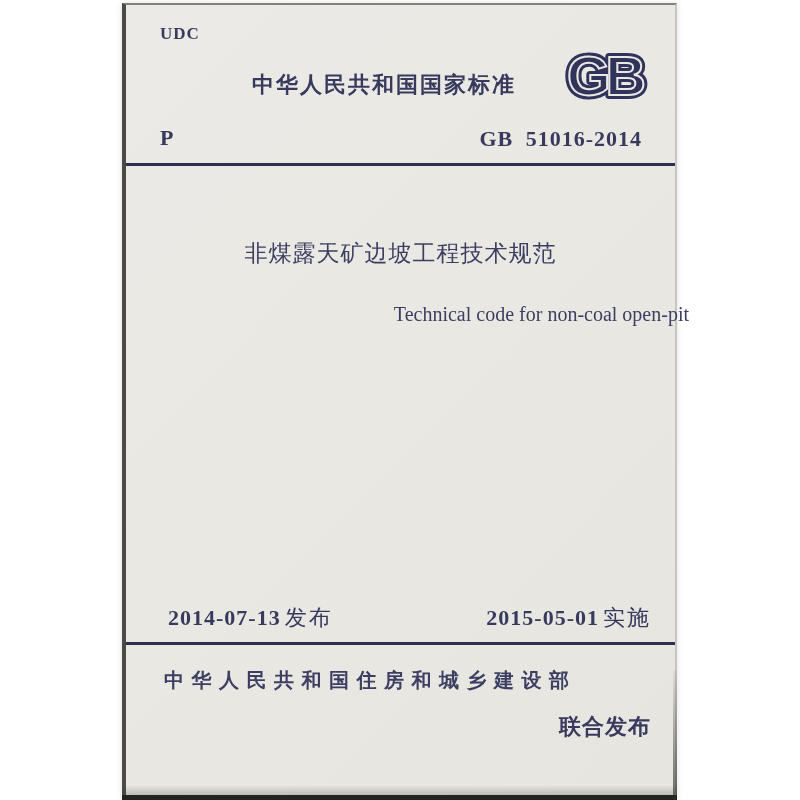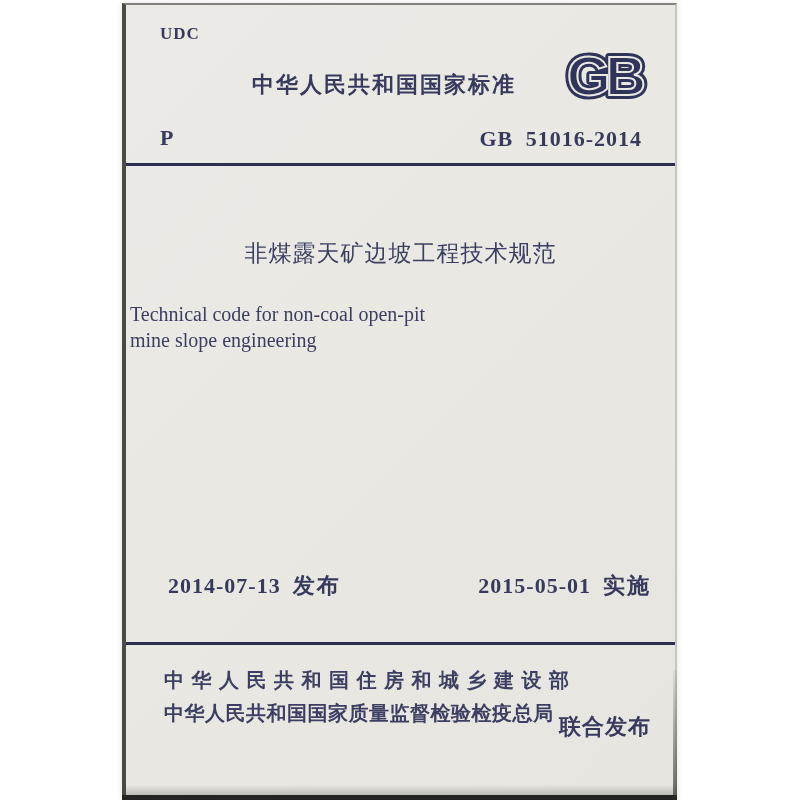--- a/index.html
+++ b/index.html
@@ -59,38 +59,38 @@
   .rule-footer { top: 637px; }
 
   .title-cn {
     position: absolute; left: 0; top: 233px; width: 100%;
     text-align: center;
     font-size: 23px; font-weight: 500; letter-spacing: 1px;
     color: #3b3e60;
     white-space: nowrap;
   }
   .title-en {
-    position: absolute; left: 4px; top: 296px; width: 100%;
-    text-align: left;
+    position: absolute; left: 14px; top: 296px; width: 100%;
+    text-align: right;
     font-size: 20px; line-height: 26px;
     color: #3b3e60;
   }
 
   .dates-row {
-    position: absolute; left: 0; top: 566px; width: 100%;
+    position: absolute; left: 0; top: 598px; width: 100%;
     display: flex; justify-content: space-between;
     padding: 0 24px 0 42px;
     text-align: center;
   }
   .date-group { display: flex; align-items: baseline; white-space: nowrap; }
   .date-num {
     font-size: 22px; font-weight: bold; letter-spacing: 1px;
   }
   .date-suffix {
-    font-size: 22px; font-weight: bold; margin-left: 12px;
+    font-size: 22px; font-weight: normal; margin-left: 4px;
     font-family: "Liberation Sans", "DejaVu Sans", sans-serif;
     letter-spacing: 2px;
   }
 
   .publishers {
     position: absolute; left: 38px; top: 662px; width: 400px;
     font-family: "Liberation Sans", "DejaVu Sans", sans-serif;
     font-weight: bold; color: #3c3f62;
   }
   .pub-line1 { font-size: 20px; letter-spacing: 7.5px; white-space: nowrap; }
@@ -140,39 +140,37 @@
     <div class="p-label ink">P</div>
 
     <div class="std-number ink">GB 51016-2014</div>
 
     <div class="rule rule-header"></div>
 
     <h1 class="title-cn">非煤露天矿边坡工程技术规范</h1>
 
     <div class="title-en">
       <div>Technical code for non-coal open-pit</div>
-      <div>mine slope engineering</div>
     </div>
 
     <div class="dates-row ink">
       <div class="date-group">
         <span class="date-num">2014-07-13</span>
         <span class="date-suffix">发布</span>
       </div>
       <div class="date-group">
         <span class="date-num">2015-05-01</span>
         <span class="date-suffix">实施</span>
       </div>
     </div>
 
     <div class="rule rule-footer"></div>
 
     <div class="publishers">
       <div class="pub-line1">中华人民共和国住房和城乡建设部</div>
-      <div class="pub-line2">中华人民共和国国家质量监督检验检疫总局</div>
     </div>
 
     <div class="joint-label ink">联合发布</div>
 
     <div class="bottom-shade"></div>
     <div class="bottom-edge"></div>
     <div class="right-shade"></div>
   </div>
 </div>
 

